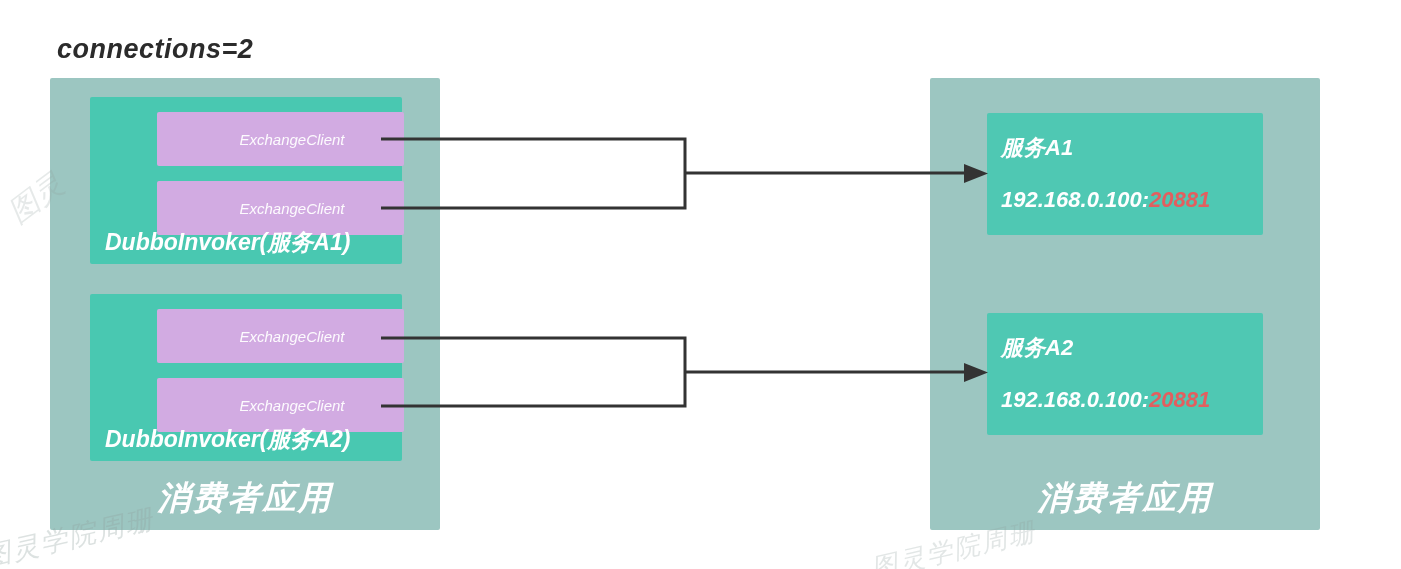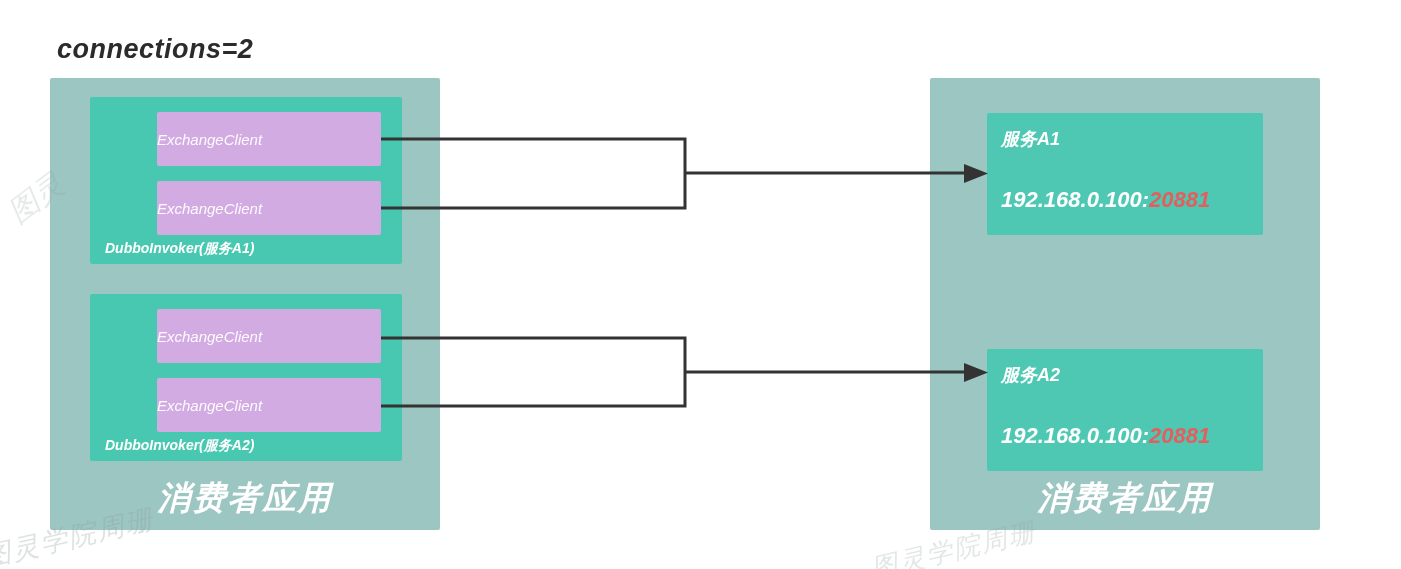--- a/index.html
+++ b/index.html
@@ -24,47 +24,47 @@
   .outer-right{left:930px;}
   .invoker{
     position:absolute;left:40px;width:312px;height:167px;
     background:#49c8b1;border-radius:2px;
   }
   .invoker-1{top:19px;}
   .invoker-2{top:216px;}
   .ec-box{
     position:absolute;left:67px;width:224px;height:54px;
     background:#d2abe2;border-radius:2px;
-    display:flex;align-items:center;
-    font-size:15px;color:rgba(255,255,255,0.95);
+    display:flex;align-items:center;justify-content:center;
+    font-size:15px;color:rgba(255,255,255,0.95);padding-left:23px;
   }
   .ec-1{top:15px;}
   .ec-2{top:84px;}
   .invoker-label{
     position:absolute;left:15px;bottom:6px;
-    font-size:14px;font-weight:bold;color:#ffffff;
+    font-size:23px;font-weight:bold;color:#ffffff;
     white-space:nowrap;
     margin-top:16px;
   }
   .app-label{
     position:absolute;left:0;right:0;bottom:9px;
     text-align:center;
     font-size:33px;font-weight:bold;color:#ffffff;
     letter-spacing:2px;
   }
   .service-box{
     position:absolute;left:57px;width:276px;height:122px;
     background:#4fc8b3;border-radius:2px;
     color:#ffffff;
   }
   .service-1{top:35px;}
-  .service-2{top:235px;margin-top:36px;}
+  .service-2{top:235px;}
   .service-name{
-    position:absolute;left:14px;top:14px;
-    font-size:18px;font-weight:bold;
+    position:absolute;left:14px;top:20px;
+    font-size:22px;font-weight:bold;
   }
   .service-addr{
     position:absolute;left:14px;top:74px;
     font-size:22px;font-weight:bold;white-space:nowrap;
   }
   .service-port{color:#e25f5f;}
   .connector-svg{
     position:absolute;left:0;top:0;width:1401px;height:569px;
     pointer-events:none;
   }

